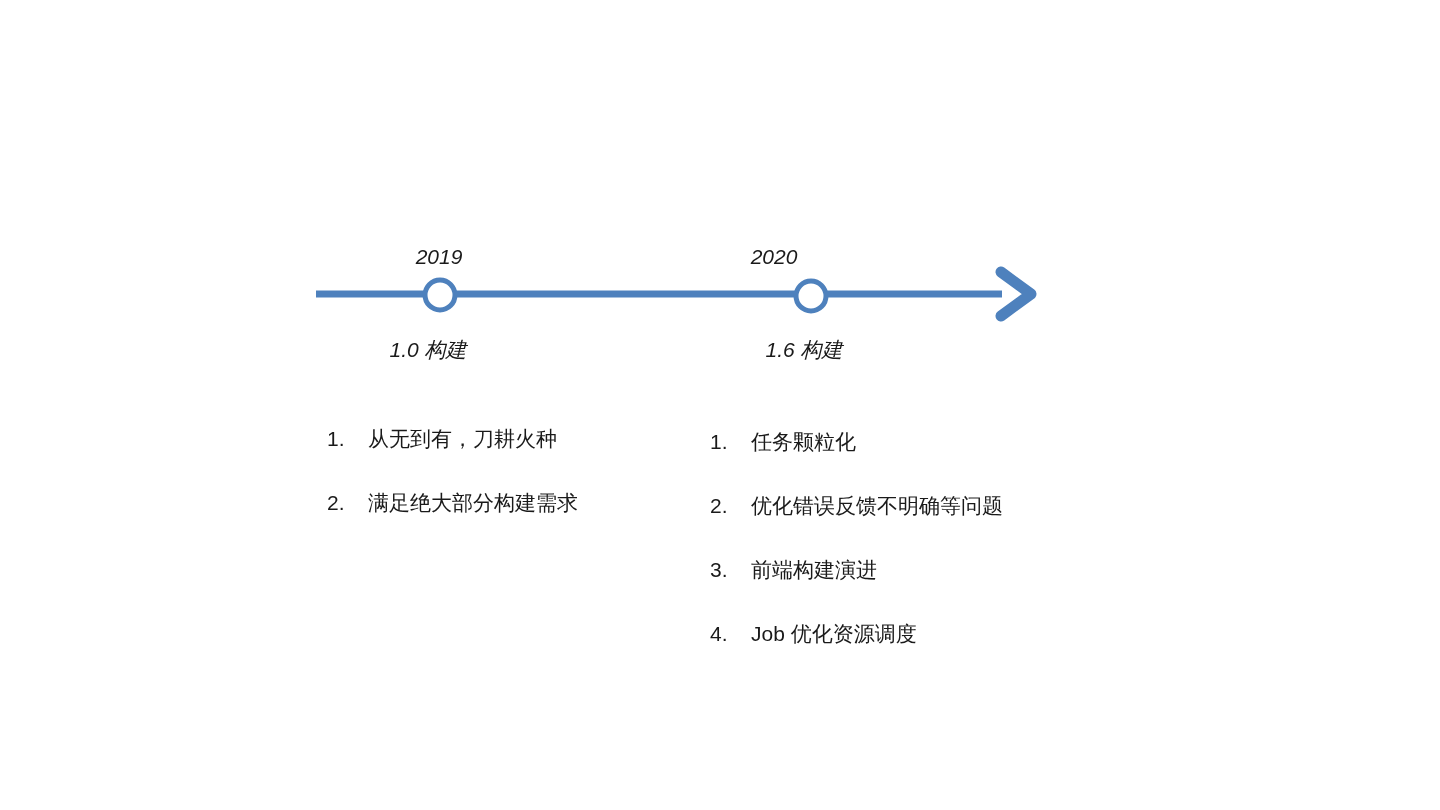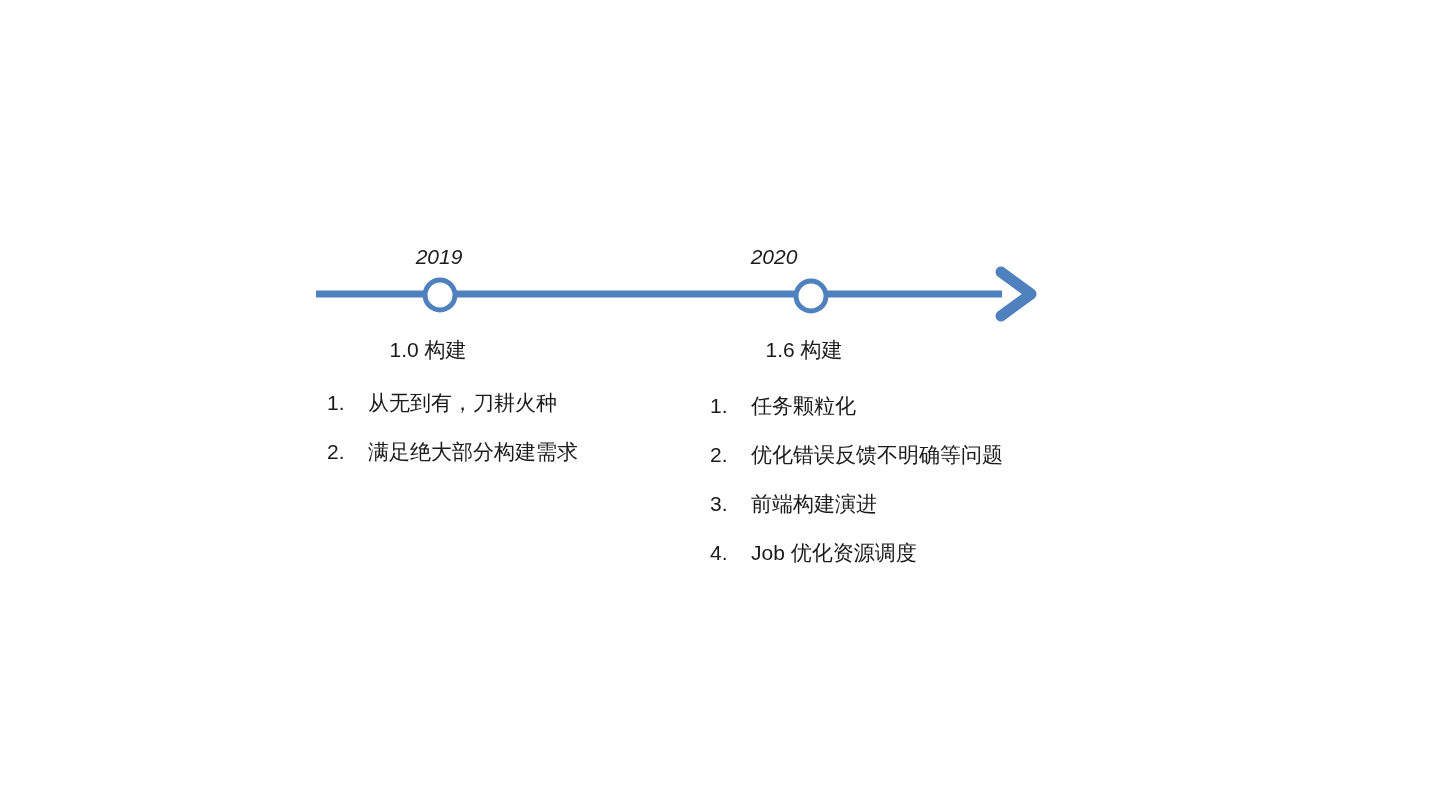--- a/index.html
+++ b/index.html
@@ -44,39 +44,41 @@
   }
   .year-2019 { left: 439px; }
   .year-2020 { left: 774px; }
   .phase-label {
     position: absolute;
     top: 336px;
     transform: translateX(-50%);
     font-size: 21px;
     color: #1a1a1a;
     white-space: nowrap;
+    font-style: italic;
   }
   .phase-1 { left: 428px; }
   .phase-2 { left: 804px; }
   ol.milestone-list {
     position: absolute;
     margin: 0;
     padding: 0;
     list-style: none;
     counter-reset: item;
     font-size: 21px;
     color: #1a1a1a;
   }
   ol.milestone-list li {
     counter-increment: item;
     position: relative;
     padding-left: 41px;
     line-height: 28px;
     margin-bottom: 21px;
     white-space: nowrap;
+    margin-top: 36px;
   }
   ol.milestone-list li::before {
     content: counter(item) ".";
     position: absolute;
     left: 0;
   }
   .list-1 { left: 327px; top: 389px; }
   .list-2 { left: 710px; top: 392px; }
 </style>
 </head>

